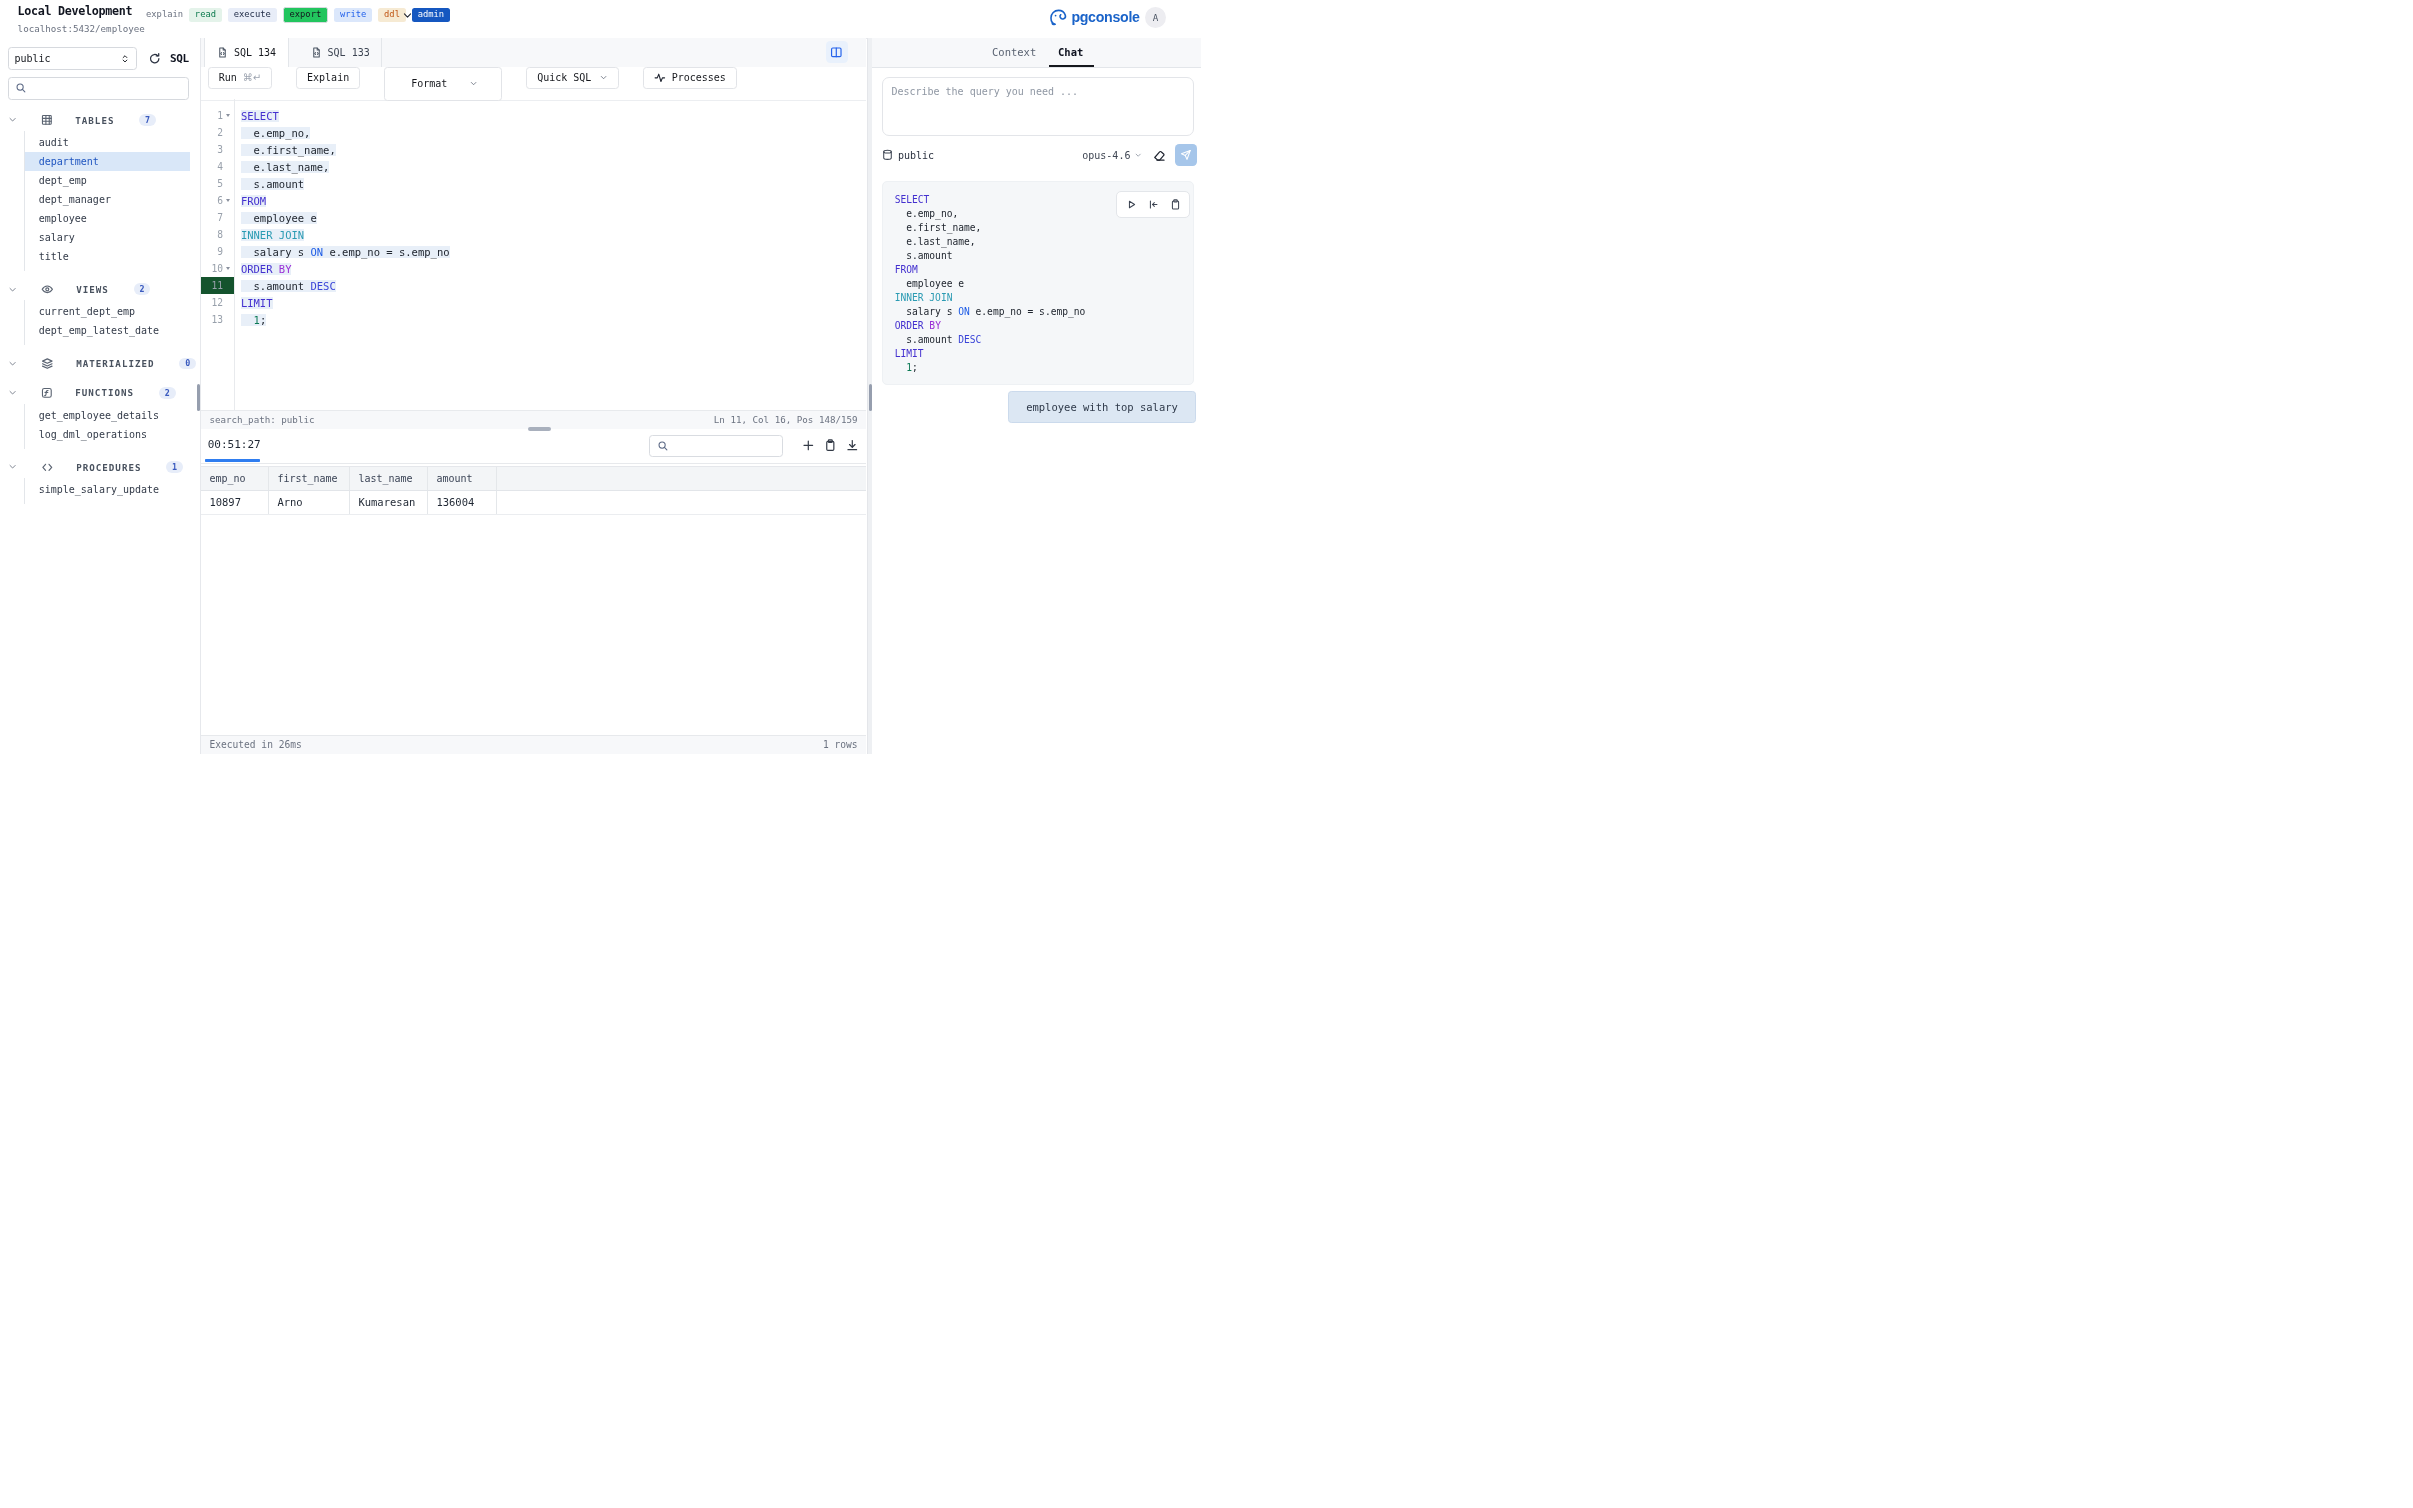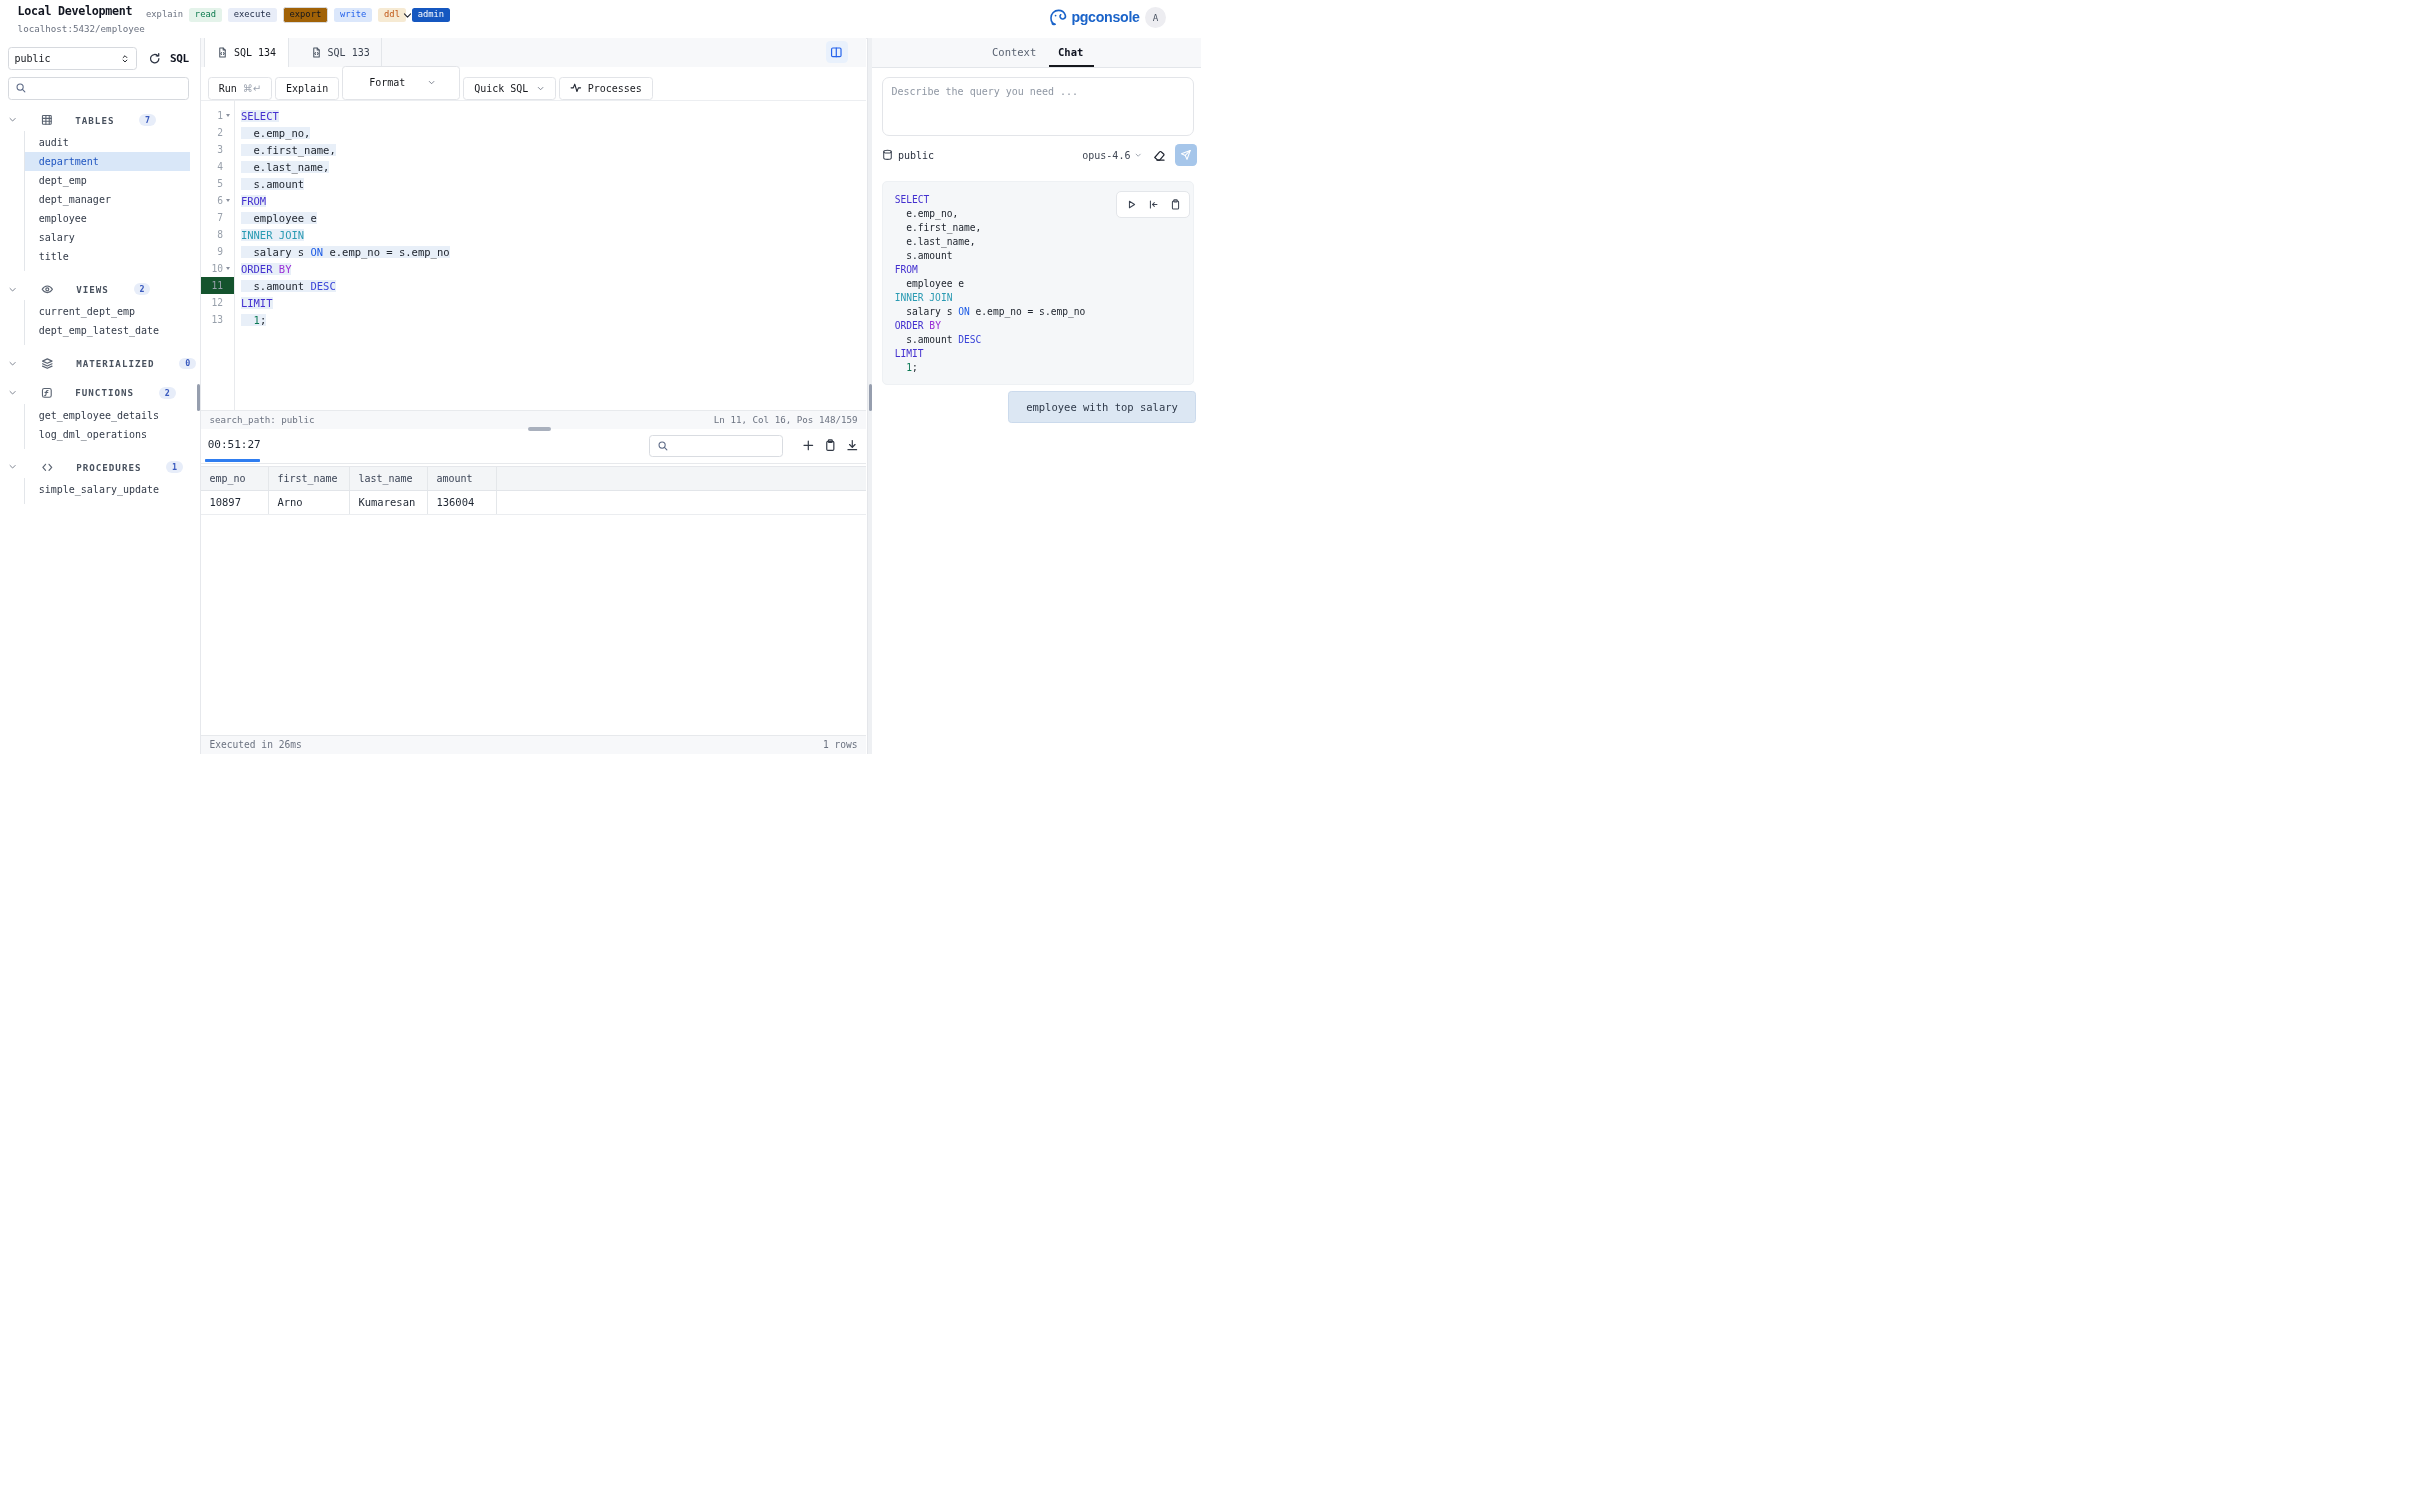--- a/index.html
+++ b/index.html
@@ -11,21 +11,21 @@
 
   
   .app-header{position:absolute;top:0;left:0;right:0;height:38px;background:#fff;border-bottom:0.8px solid #e8eaee;}
   .hdr-title{position:absolute;left:17.6px;top:4.2px;font-size:11.7px;font-weight:bold;letter-spacing:-0.3px;color:#111520;}
   .hdr-sub{position:absolute;left:17.6px;top:22.6px;font-size:9.2px;color:#6b7280;}
   .hdr-tags{position:absolute;left:146px;top:6.7px;display:flex;align-items:center;gap:5.9px;font-size:8.8px;}
   .tag{padding:1.7px 5.9px;border-radius:2.5px;line-height:11px;}
   .tag-plain{background:none;color:#6b7280;padding:1.7px 0;}
   .tag-read{background:#e4f3ea;color:#0c7a4e;}
   .tag-execute{background:#e8edf8;color:#1e2a45;}
-  .tag-export{background:#a16207;color:#14171d;border:0.8px solid #d7dade;}
+  .tag-export{background:#22c55e;color:#14171d;border:0.8px solid #d7dade;}
   .tag-write{background:#dbe7fb;color:#2563eb;}
   .tag-ddl{background:#f6ead3;color:#c05717;}
   .tag-admin{background:#1557c0;color:#fff;}
   .hdr-caret{margin-left:2.5px;color:#1f2430;}
   .logo{position:absolute;left:1049px;top:7.5px;display:flex;align-items:center;gap:3.4px;color:#1a63c9;}
   .logo-text{font-family:"Liberation Sans","DejaVu Sans",sans-serif;font-weight:bold;font-size:14.2px;letter-spacing:-0.3px;}
   .avatar{position:absolute;left:1145px;top:6.7px;width:21px;height:21px;border-radius:50%;background:#ededf1;
           color:#4b5563;font-size:9.2px;display:flex;align-items:center;justify-content:center;}
 
   
@@ -53,21 +53,21 @@
   
   .main{position:absolute;left:201px;top:38px;width:665px;bottom:0;background:#fff;}
   .tabstrip{position:absolute;top:0;left:0;right:0;height:28.5px;background:#f7f8fa;border-bottom:0.8px solid #e3e6ea;}
   .tab{position:absolute;top:0;height:28.5px;display:flex;align-items:center;gap:5.9px;padding:0 11.7px;font-size:10px;color:#3c4452;box-sizing:border-box;}
   .tab.active{background:#fff;border-left:0.8px solid #e3e6ea;border-right:0.8px solid #e3e6ea;height:29px;z-index:2;color:#14171d;}
   .tab.inactive{border-right:0.8px solid #e3e6ea;}
   .tab-file-ic{color:#4b5563;}
   .split-btn{position:absolute;right:18.4px;top:3.4px;width:22px;height:22px;background:#e9f1fc;border-radius:4.2px;
              display:flex;align-items:center;justify-content:center;color:#2563eb;}
   .toolbar{position:absolute;top:28.5px;left:0;right:0;height:33px;background:#fff;border-bottom:0.8px solid #eceef1;
-           display:flex;align-items:flex-end;gap:3px;padding-left:6.7px;}
+           display:flex;align-items:flex-start;gap:24px;padding-left:6.7px;}
   .btn{height:22.6px;border:0.8px solid #e2e4e8;border-radius:3.4px;background:#fff;display:flex;align-items:center;gap:5.9px;
        padding:0 10px;font-size:10px;color:#16181d;box-sizing:border-box;}
   .btn .shortcut{color:#9ca3af;font-family:"DejaVu Sans",sans-serif;font-size:10px;}
   .btn .caret{color:#6b7280;margin-left:1.7px;}
   .btn-seg{display:flex;align-items:stretch;padding:16px;}
   .btn-seg .seg-l{display:flex;align-items:center;padding:0 8.4px 0 10px;}
   .btn-seg .seg-r{display:flex;align-items:center;padding:0 6.7px;border-left:0.8px solid #e6e8ec;color:#6b7280;}
   .pulse-ic{color:#1f2430;}
 
   

